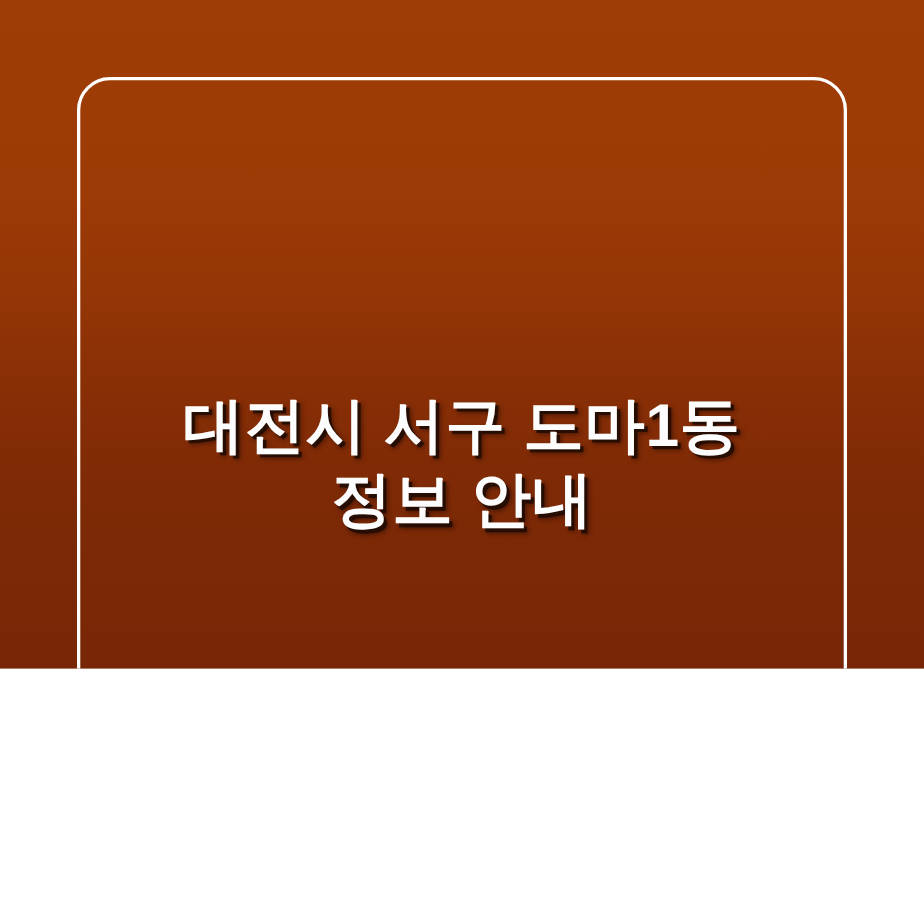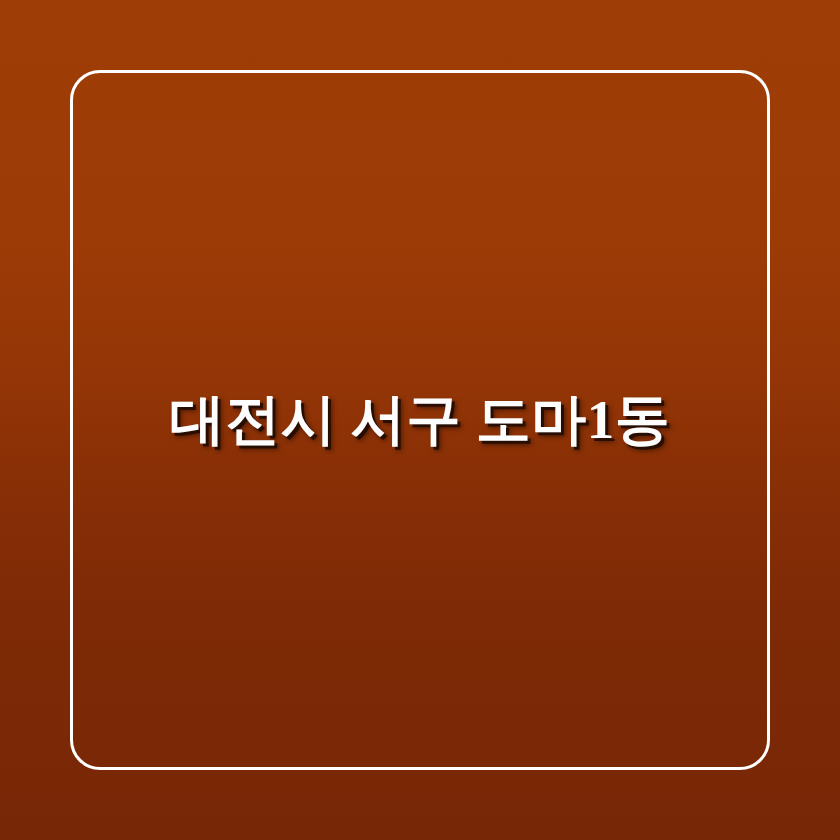--- a/index.html
+++ b/index.html
@@ -6,24 +6,24 @@
   html, body {
     margin: 0;
     padding: 0;
     background: #ffffff;
   }
 
   
   .poster {
     position: relative;
     width: 840px;
-    height: 840px;
+    height: 608px;
     overflow: hidden;
     box-sizing: border-box;
-    font-family: Liberation Serif, serif;
+    font-family: Liberation Sans, sans-serif;
     
     background-image: linear-gradient(
         180deg,
         #9f3d07 0%,
         #9d3b06 28%,
         #933506 45%,
         #852d06 62%,
         #7c2906 78%,
         #782706 100%);
   }
@@ -78,16 +78,17 @@
 </head>
 <body>
 
 <div class="poster">
 
   <div class="frame"></div>
 
   <div class="headline-wrap">
     <h1 class="headline">
       <span class="line">대전시 서구 도마1동</span>
+      <span class="line">정보 안내</span>
     </h1>
   </div>
 
 </div>
 
 </body></html>

